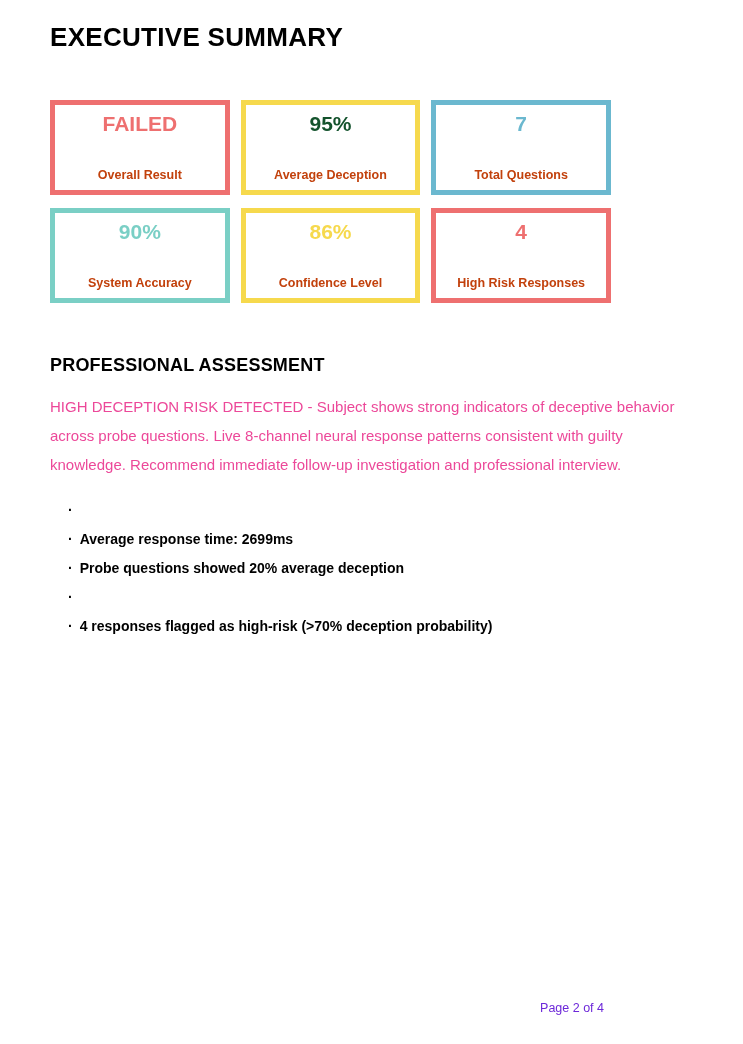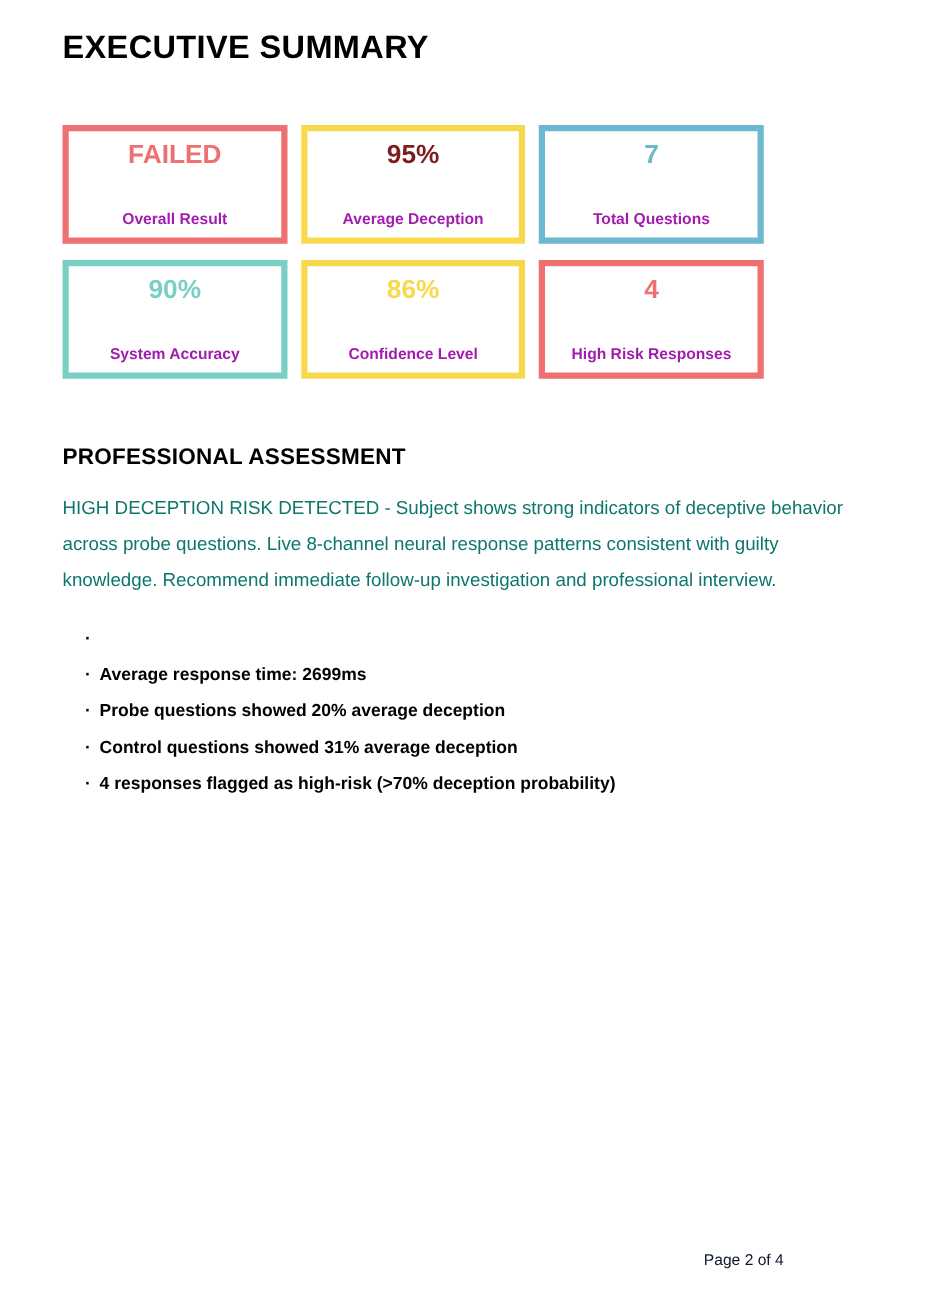--- a/index.html
+++ b/index.html
@@ -44,35 +44,35 @@
   }
   .metric-value {
     font-size: 21px;
     font-weight: bold;
     line-height: 1;
   }
   .metric-label {
     margin-top: 14px;
     font-size: 12.5px;
     font-weight: bold;
-    color: #a21caf;
+    color: #c2410c;
     line-height: 1;
   }
   .section-heading {
     font-size: 18px;
     font-weight: bold;
     letter-spacing: 0.2px;
     color: #000;
   }
   .assessment-heading { margin-top: 52px; }
   .assessment-body {
     margin-top: 16px;
     font-size: 15px;
     line-height: 29px;
-    color: #0f766e;
+    color: #ec4899;
     width: 645px;
   }
   .findings-heading { margin-top: 26px; }
   .findings-list {
     margin-top: 24px;
     list-style: none;
   }
   .findings-list li {
     font-size: 14px;
     font-weight: bold;
@@ -83,40 +83,40 @@
     display: flex;
     align-items: baseline;
   }
   .bullet-dot {
     font-weight: bold;
     margin-right: 7px;
     font-size: 14px;
   }
   .page-footer {
     position: absolute;
-    right: 32px;
+    right: 55px;
     top: 1001px;
     font-size: 12.5px;
-    color: #0f172a;
+    color: #6d28d9;
   }
 </style>
 </head>
 <body>
 
 <div class="page">
 
   <h1 class="doc-title">EXECUTIVE SUMMARY</h1>
 
   <div class="cards-grid">
     <div class="metric-card" style="border-color: rgb(238, 112, 112);">
       <div class="metric-value" style="color: rgb(238, 112, 112);">FAILED</div>
       <div class="metric-label">Overall Result</div>
     </div>
     <div class="metric-card" style="border-color: rgb(246, 217, 77);">
-      <div class="metric-value" style="color: #7f1d1d;">95%</div>
+      <div class="metric-value" style="color: #14532d;">95%</div>
       <div class="metric-label">Average Deception</div>
     </div>
     <div class="metric-card" style="border-color: rgb(107, 184, 207);">
       <div class="metric-value" style="color: rgb(107, 184, 207);">7</div>
       <div class="metric-label">Total Questions</div>
     </div>
     <div class="metric-card" style="border-color: rgb(122, 207, 197);">
       <div class="metric-value" style="color: rgb(122, 207, 197);">90%</div>
       <div class="metric-label">System Accuracy</div>
     </div>
@@ -140,21 +140,20 @@
     <li>
       <span class="bullet-dot">·</span>
       <span>Average response time: 2699ms</span>
     </li>
     <li>
       <span class="bullet-dot">·</span>
       <span>Probe questions showed 20% average deception</span>
     </li>
     <li>
       <span class="bullet-dot">·</span>
-      <span>Control questions showed 31% average deception</span>
     </li>
     <li>
       <span class="bullet-dot">·</span>
       <span>4 responses flagged as high-risk (&gt;70% deception probability)</span>
     </li>
   </ul>
 
   <div class="page-footer">Page 2 of 4</div>
 
 </div>

